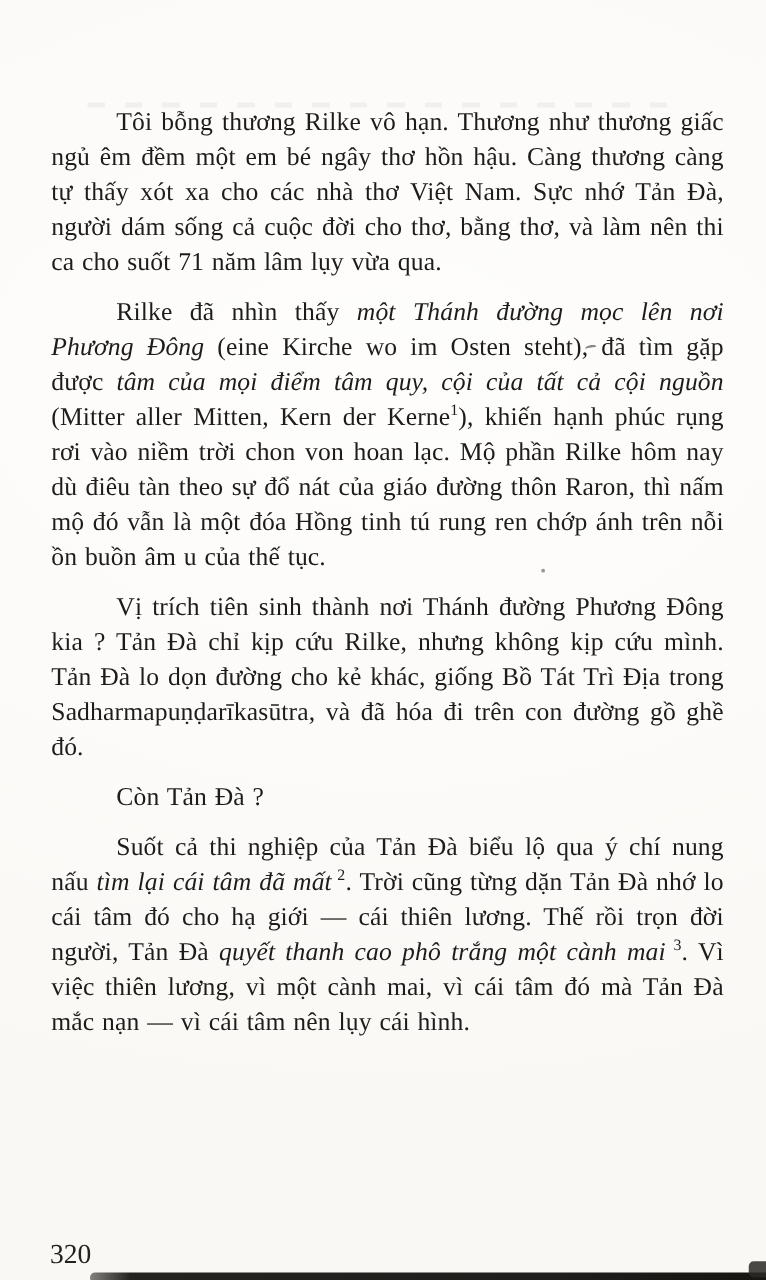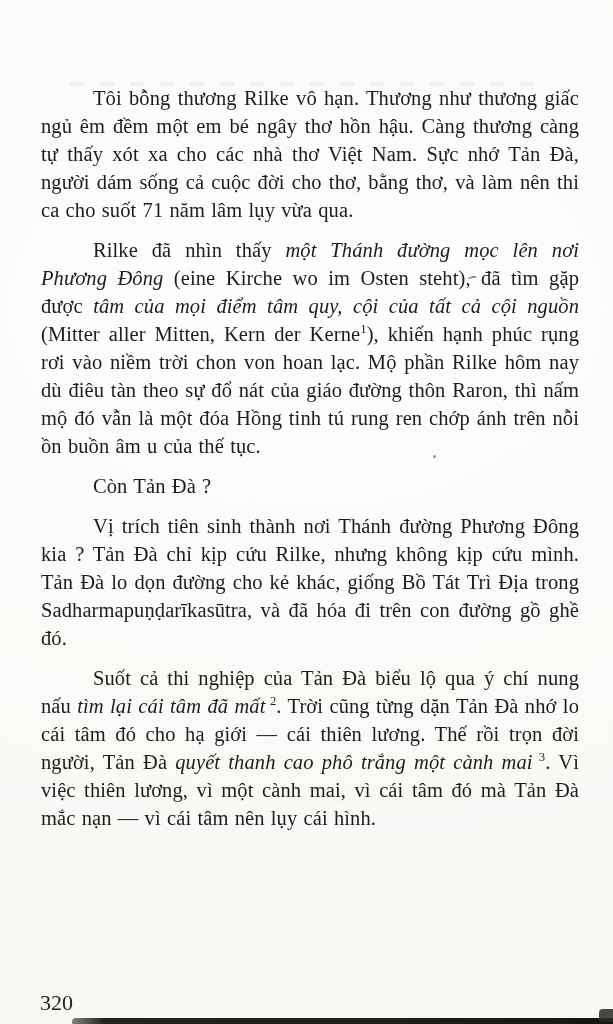--- a/index.html
+++ b/index.html
@@ -107,22 +107,22 @@
 </style>
 </head>
 <body>
 
 <div class="page">
   <div class="bleed-through"></div>
 
   <main class="text-block">
       <p class="para"><span>Tôi bỗng thương Rilke vô hạn. Thương như thương giấc ngủ êm đềm một em bé ngây thơ hồn hậu. Càng thương càng tự thấy xót xa cho các nhà thơ Việt Nam. Sực nhớ Tản Đà, người dám sống cả cuộc đời cho thơ, bằng thơ, và làm nên thi ca cho suốt 71 năm lâm lụy vừa qua.</span></p>
       <p class="para"><span>Rilke đã nhìn thấy </span><em>một Thánh đường mọc lên nơi Phương Đông</em><span> (eine Kirche wo im Osten steht), đã tìm gặp được </span><em>tâm của mọi điểm tâm quy, cội của tất cả cội nguồn</em><span> (Mitter aller Mitten, Kern der Kerne</span><sup>1</sup><span>), khiến hạnh phúc rụng rơi vào niềm trời chon von hoan lạc. Mộ phần Rilke hôm nay dù điêu tàn theo sự đổ nát của giáo đường thôn Raron, thì nấm mộ đó vẫn là một đóa Hồng tinh tú rung ren chớp ánh trên nỗi ồn buồn âm u của thế tục.</span></p>
+      <p class="para"><span>Vị trích tiên sinh thành nơi Thánh đường Phương Đông kia ? Tản Đà chỉ kịp cứu Rilke, nhưng không kịp cứu mình. Tản Đà lo dọn đường cho kẻ khác, giống Bồ Tát Trì Địa trong Sadharmapuṇḍarīkasūtra, và đã hóa đi trên con đường gồ ghề đó.</span></p>
       <p class="para"><span>Còn Tản Đà ?</span></p>
-      <p class="para"><span>Vị trích tiên sinh thành nơi Thánh đường Phương Đông kia ? Tản Đà chỉ kịp cứu Rilke, nhưng không kịp cứu mình. Tản Đà lo dọn đường cho kẻ khác, giống Bồ Tát Trì Địa trong Sadharmapuṇḍarīkasūtra, và đã hóa đi trên con đường gồ ghề đó.</span></p>
       <p class="para"><span>Suốt cả thi nghiệp của Tản Đà biểu lộ qua ý chí nung nấu </span><em>tìm lại cái tâm đã mất</em><sup> 2</sup><span>. Trời cũng từng dặn Tản Đà nhớ lo cái tâm đó cho hạ giới — cái thiên lương. Thế rồi trọn đời người, Tản Đà </span><em>quyết thanh cao phô trắng một cành mai</em><sup> 3</sup><span>. Vì việc thiên lương, vì một cành mai, vì cái tâm đó mà Tản Đà mắc nạn — vì cái tâm nên lụy cái hình.</span></p>
     </main>
 
   <div class="speck-1"></div>
   <div class="speck-2"></div>
 
   <div class="page-number">320</div>
 
   <div class="scan-edge"></div>
   <div class="scan-smudge"></div>

